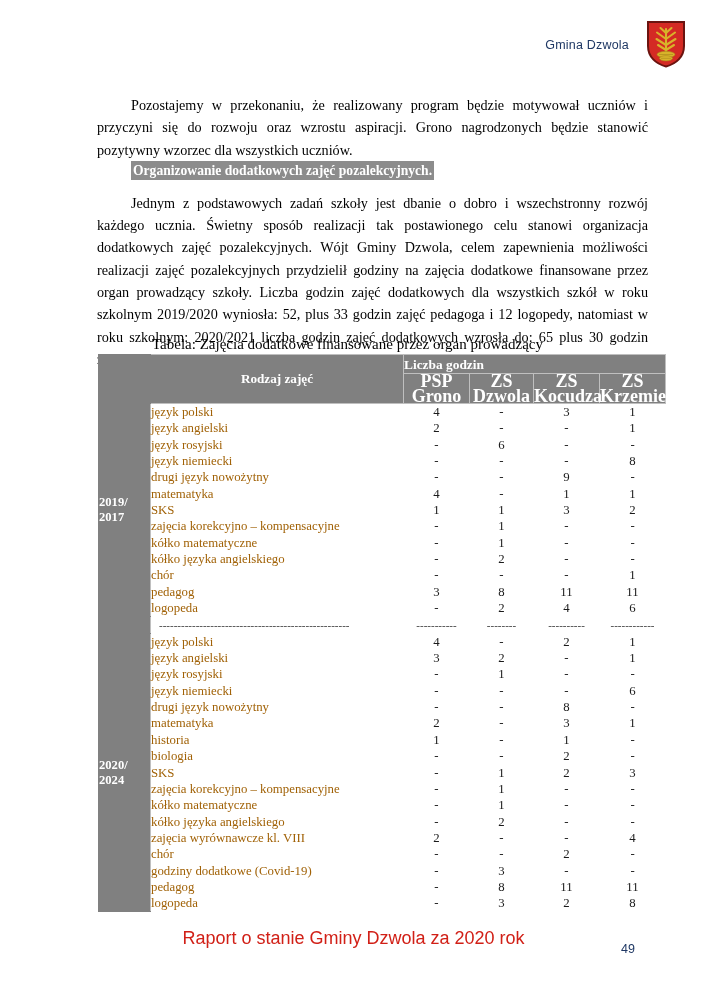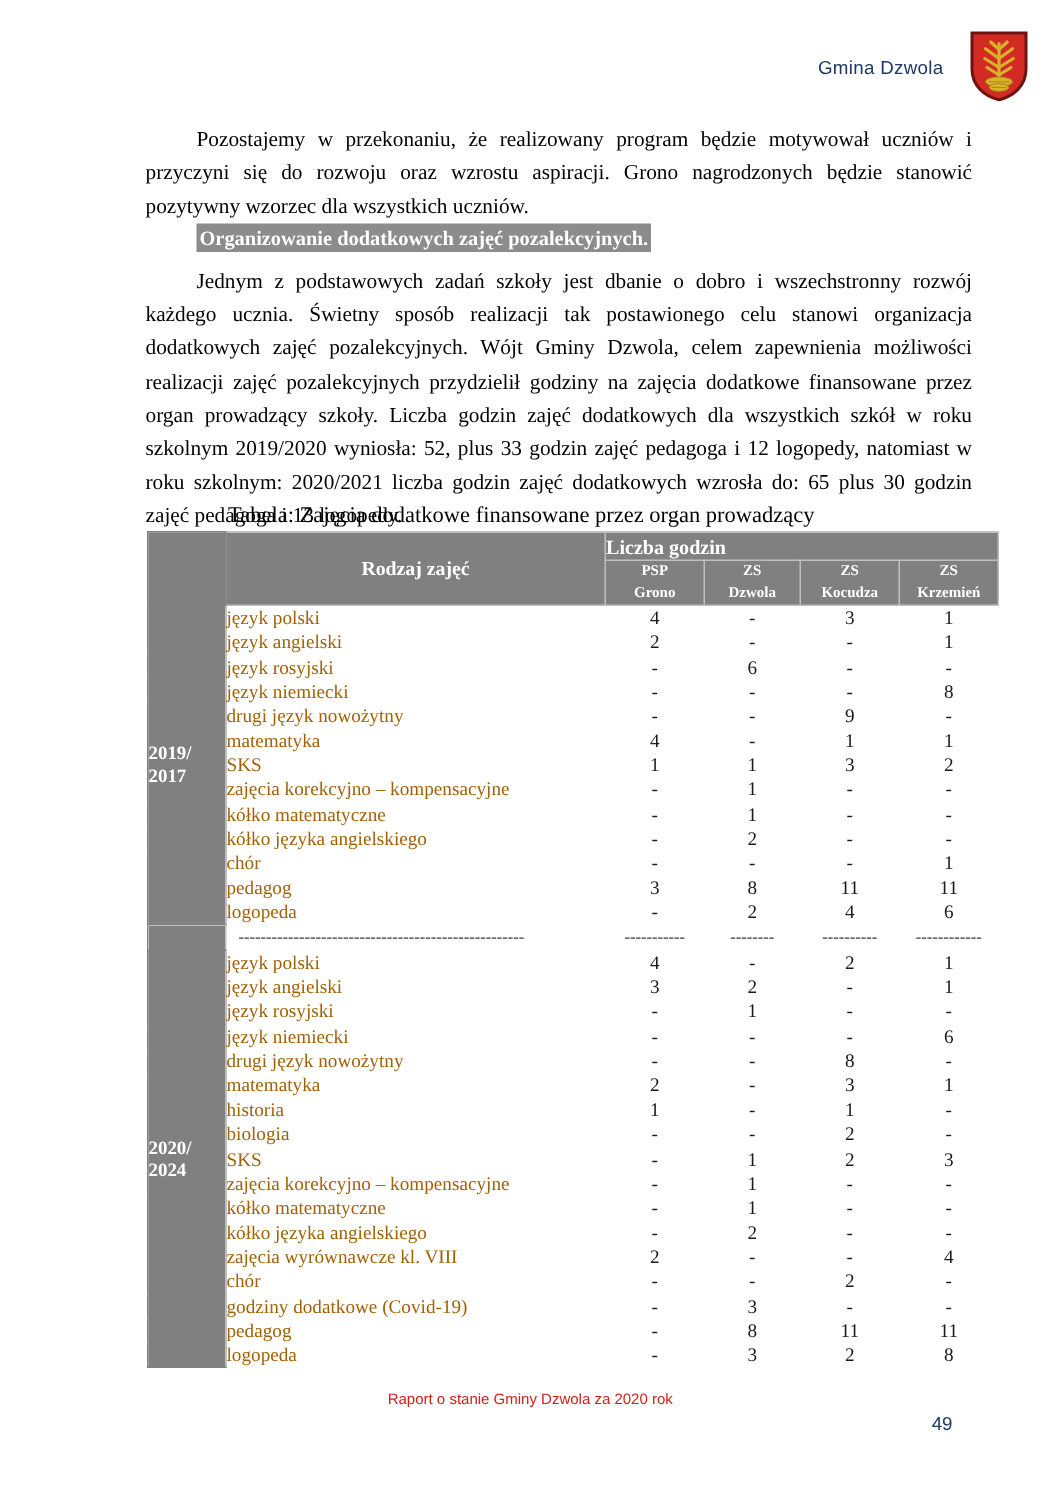--- a/index.html
+++ b/index.html
@@ -44,21 +44,21 @@
   }
 
   
   .content {
     position: absolute;
     left: 97px;
     top: 82px;
     width: 551px;
   }
   p.para {
-    margin: 0 0 0 0;
+    margin: 12px 0 0 0;
     font-size: 14.2px;
     line-height: 22.3px;
     text-align: justify;
     text-indent: 34px;
     -webkit-hyphens: none;
     hyphens: none;
   }
 
   .section-heading-wrap {
     margin-bottom: 9px;
@@ -96,21 +96,21 @@
   }
   .data-table td, .data-table th {
     padding: 0;
     margin: 0;
     vertical-align: middle;
   }
   .hdr-cell {
     background: #808080;
     color: #ffffff;
     font-weight: bold;
-    font-size: 10px;
+    font-size: 18px;
     line-height: 14.5px;
     text-align: center;
     border: 1px solid #bfbfbf;
   }
   .hdr-span {
     background: #808080;
     color: #ffffff;
     font-weight: bold;
     font-size: 13.4px;
     line-height: 15px;
@@ -174,21 +174,21 @@
   .col-krzem  { width: 66px; }
 
   
   .footer-note {
     position: absolute;
     left: 0;
     top: 928px;
     width: 707px;
     text-align: center;
     font-family: "Liberation Sans", sans-serif;
-    font-size: 10px;
+    font-size: 18px;
     color: #d12017;
   }
   .page-number {
     position: absolute;
     right: 72px;
     top: 942px;
     font-family: "Liberation Sans", sans-serif;
     font-size: 12.5px;
     color: #1f3864;
   }

